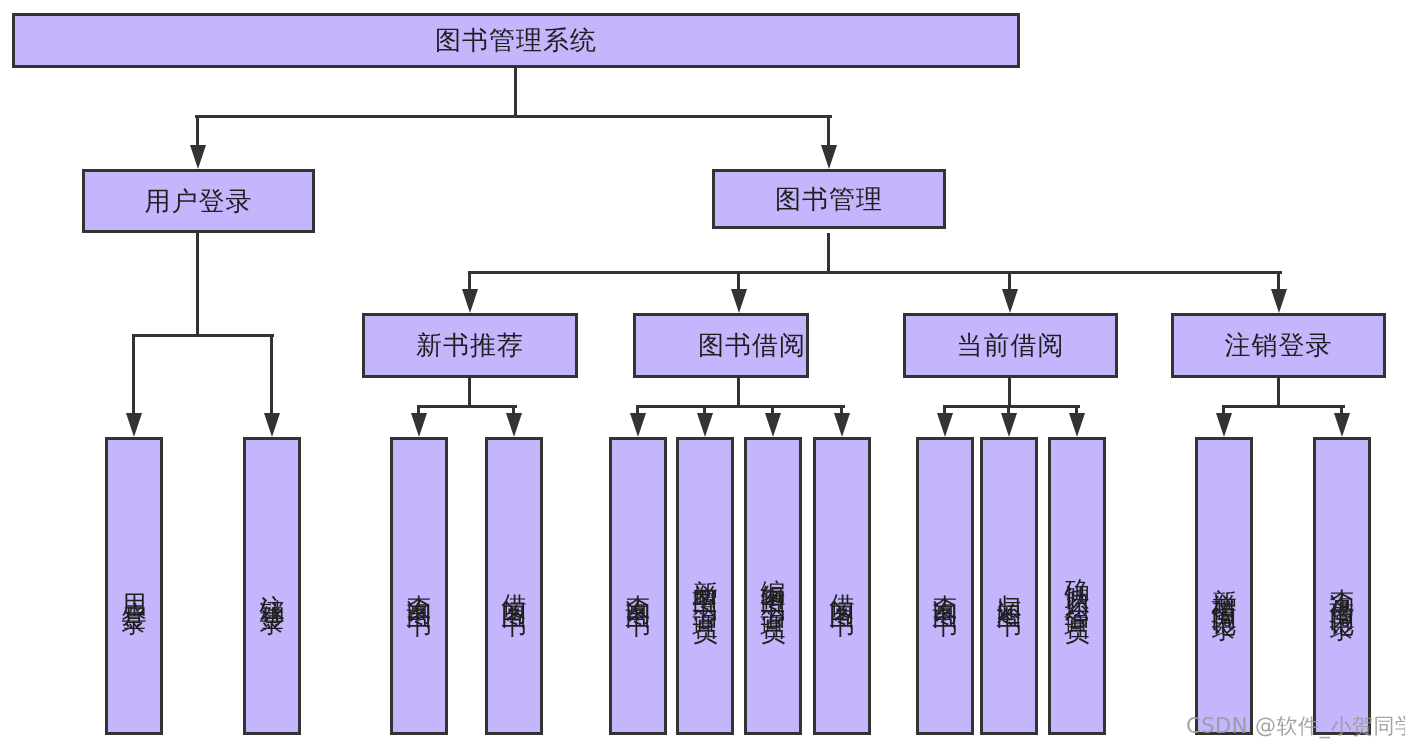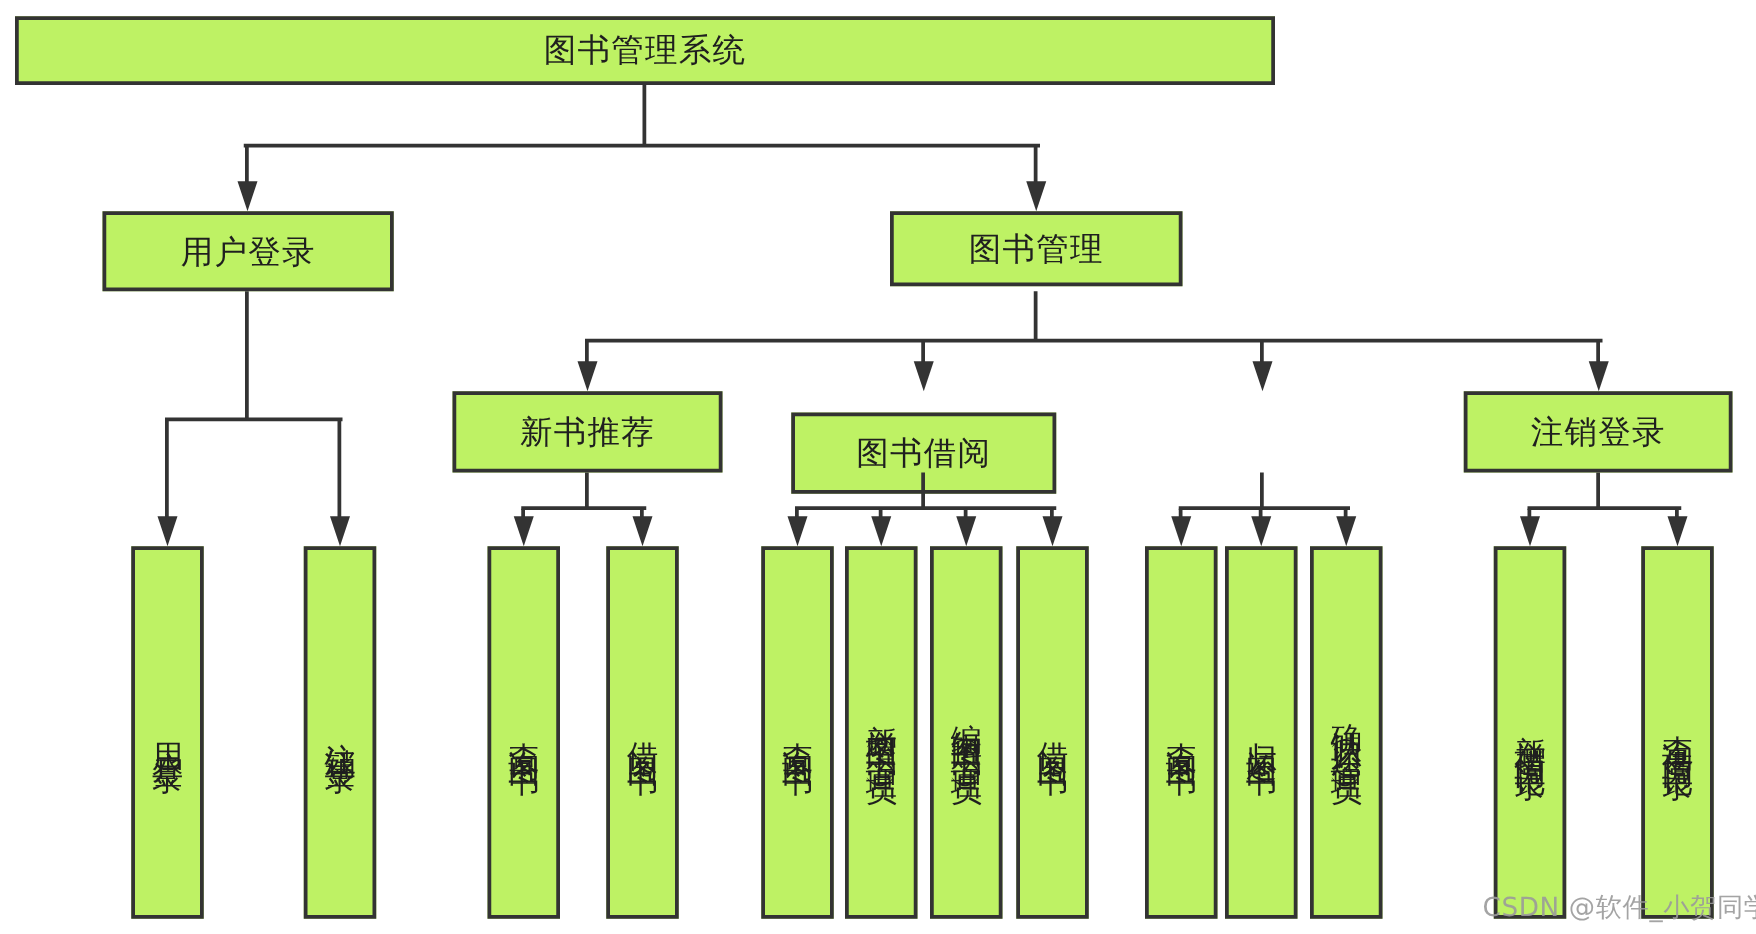--- a/index.html
+++ b/index.html
@@ -9,21 +9,21 @@
     --watermark:#9b9b9b;
   }
   html,body{margin:0;padding:0;background:var(--background);}
   body{font-family:"DejaVu Sans","Liberation Sans",sans-serif;}
   #canvas{
     position:relative;width:1405px;height:747px;background:var(--background);
     overflow:hidden;
   }
   .box{
     position:absolute;box-sizing:border-box;
-    border:3px solid var(--line);background:#bef264;
+    border:3px solid var(--line);background:#c4b5fd;
     display:flex;align-items:center;justify-content:center;
     color:var(--text);font-size:26px;letter-spacing:1px;
     white-space:nowrap;
   }
   .vbox{font-size:25px;letter-spacing:0;}
   .vbox .vtext{
     writing-mode:vertical-rl;text-orientation:mixed;
     letter-spacing:6px;line-height:1;white-space:nowrap;
   }
   .vline{position:absolute;width:3px;background:var(--line);}
@@ -76,22 +76,25 @@
   <div class="vline" style="left:737px;top:273px;height:20px;"></div>
   <div class="arrow" style="left:731px;top:289px;"></div>
   <div class="vline" style="left:1008px;top:273px;height:20px;"></div>
   <div class="arrow" style="left:1002px;top:289px;"></div>
   <div class="vline" style="left:1277px;top:273px;height:20px;"></div>
   <div class="arrow" style="left:1271px;top:289px;"></div>
 
   <div class="box" style="left:362px;top:313px;width:216px;height:65px;justify-content:center;">
     <span>新书推荐</span>
   </div>
-  <div class="box" style="left:633px;top:330px;width:212px;height:65px;">
+  <div class="box" style="left:633px;top:313px;width:176px;height:65px;justify-content:flex-end;">
     <span>图书借阅</span>
+  </div>
+  <div class="box" style="left:903px;top:313px;width:215px;height:65px;">
+    <span>当前借阅</span>
   </div>
   <div class="box" style="left:1171px;top:313px;width:215px;height:65px;">
     <span>注销登录</span>
   </div>
 
   <div class="vline" style="left:468px;top:378px;height:29px;"></div>
   <div class="hline" style="left:417px;top:405px;width:100px;"></div>
   <div class="vline" style="left:417px;top:407px;height:10px;"></div>
   <div class="arrow" style="left:411px;top:413px;"></div>
   <div class="vline" style="left:512px;top:407px;height:10px;"></div>

